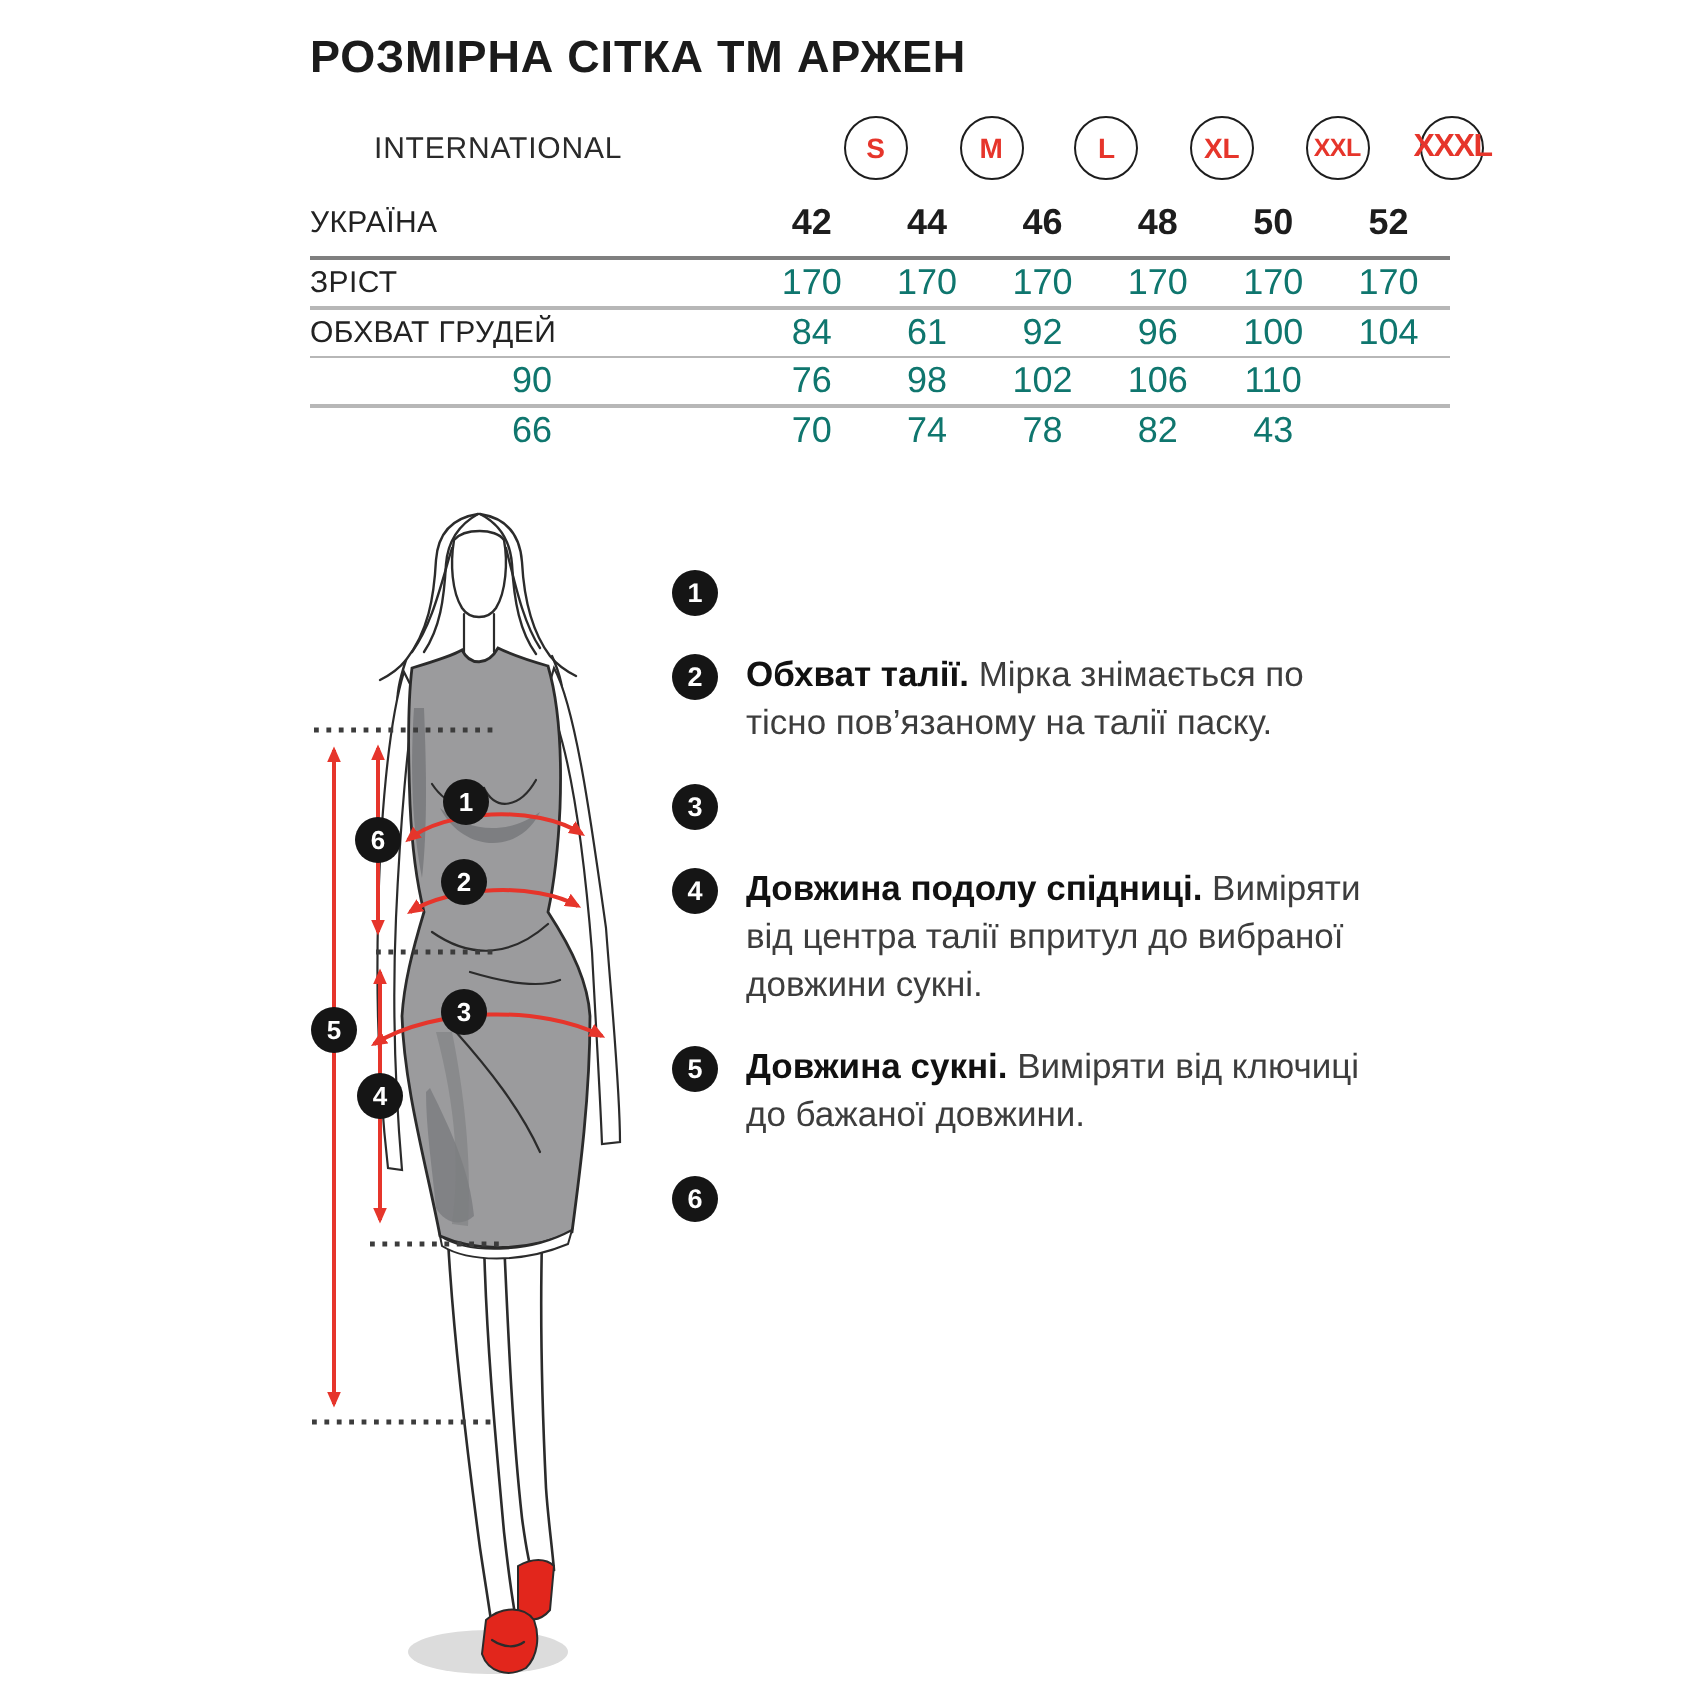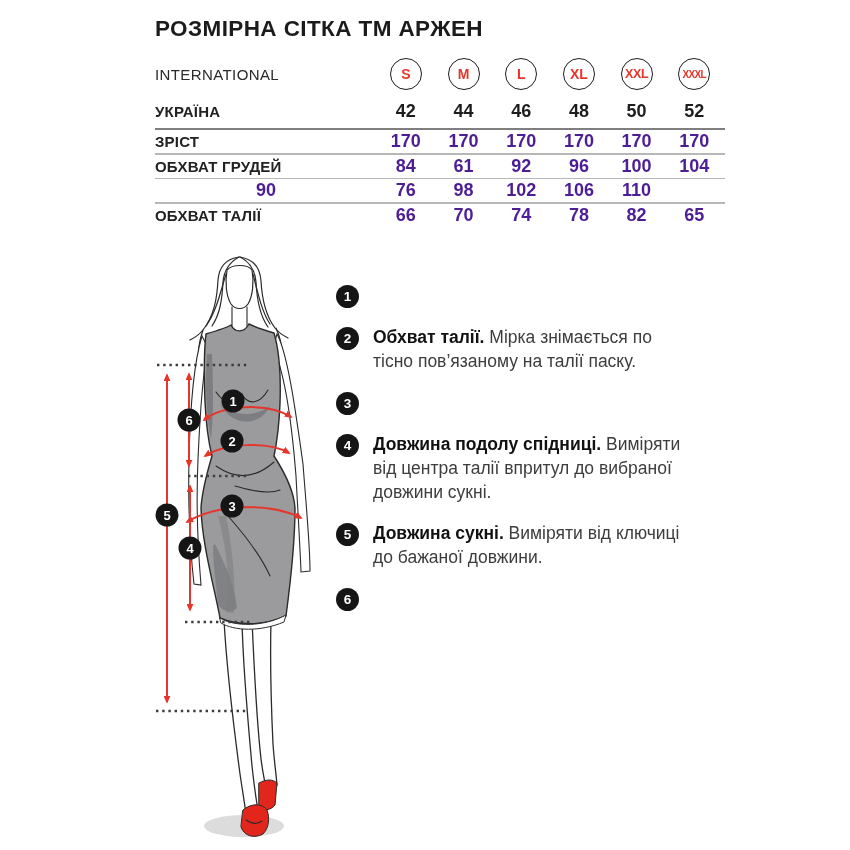--- a/index.html
+++ b/index.html
@@ -5,34 +5,34 @@
   html,body{margin:0;padding:0;background:#ffffff;}
   body{width:850px;height:850px;position:relative;overflow:hidden;
        font-family:"Liberation Sans","DejaVu Sans",sans-serif;}
 
   .title{position:absolute;left:155px;top:16px;font-size:22.5px;font-weight:700;
          color:#1b1b1b;letter-spacing:.4px;}
 
   
   .table{position:absolute;left:155px;top:54px;width:570px;}
   .trow{display:grid;grid-template-columns:222px repeat(6,57.7px);align-items:center;}
-  .row-intl{height:40px;}
+  .row-intl{height:40px;margin-left:32px;}
   .row-ukraine{height:34px;}
   .data-row{height:23px;}
-  .tlabel{font-size:15px;font-weight:700;color:#222;letter-spacing:.2px;}
+  .tlabel{font-size:15px;font-weight:400;color:#222;letter-spacing:.2px;}
   .tlabel.intl{font-weight:500;color:#2a2a2a;letter-spacing:.4px;}
   .tcell{text-align:center;font-size:18px;}
   .tcell.ukr{font-weight:600;color:#1d1d1d;}
-  .tcell.gray{color:#4c1d95;font-weight:bold;}
+  .tcell.gray{color:#0f766e;}
   .size-circle{width:30px;height:30px;border:1.7px solid #1d1d1d;border-radius:50%;
                margin:0 auto;display:flex;align-items:center;justify-content:center;
                color:#e6352b;font-weight:600;}
   .size-circle span{font-size:14px;white-space:nowrap;}
   .size-circle span.len3{font-size:12.5px;letter-spacing:-.3px;}
-  .size-circle span.len4{font-size:10px;letter-spacing:-.7px;}
+  .size-circle span.len4{font-size:16px;letter-spacing:-.7px;}
   .divider{height:2px;background:#7f7f7f;}
   .divider.light{height:1.5px;background:#b7b7b7;}
 
   
   .mlist{position:absolute;left:336px;top:283px;width:400px;}
   .mitem{display:flex;gap:14px;margin-bottom:17px;}
   .mnum{width:23px;height:23px;border-radius:50%;background:#151515;color:#fff;
         font-size:13.5px;font-weight:600;display:flex;align-items:center;
         justify-content:center;flex:0 0 23px;margin-top:2px;}
   .mtext{font-size:17.5px;line-height:24px;color:#3d3d3d;width:316px;}
@@ -116,27 +116,26 @@
       <div class="trow data-row">
         <div class="tcell gray">90</div>
         <div class="tcell gray">76</div>
         <div class="tcell gray">98</div>
         <div class="tcell gray">102</div>
         <div class="tcell gray">106</div>
         <div class="tcell gray">110</div>
       </div>
       <div class="divider light"></div>
       <div class="trow data-row">
-        <div class="tlabel">ОБХВАТ ТАЛІЇ</div>
         <div class="tcell gray">66</div>
         <div class="tcell gray">70</div>
         <div class="tcell gray">74</div>
         <div class="tcell gray">78</div>
         <div class="tcell gray">82</div>
-        <div class="tcell gray">65</div>
+        <div class="tcell gray">43</div>
       </div>
     </div>
 </div>
 
 <svg class="figure" viewBox="0 0 205 596">
   <defs>
     <marker id="mend" viewBox="0 0 8 7" refX="6.2" refY="3.5" markerWidth="8" markerHeight="7" orient="auto" markerUnits="userSpaceOnUse">
       <path d="M0,0 L8,3.5 L0,7 z" fill="#e6352b"></path>
     </marker>
     <marker id="mstart" viewBox="0 0 8 7" refX="6.2" refY="3.5" markerWidth="8" markerHeight="7" orient="auto-start-reverse" markerUnits="userSpaceOnUse">

